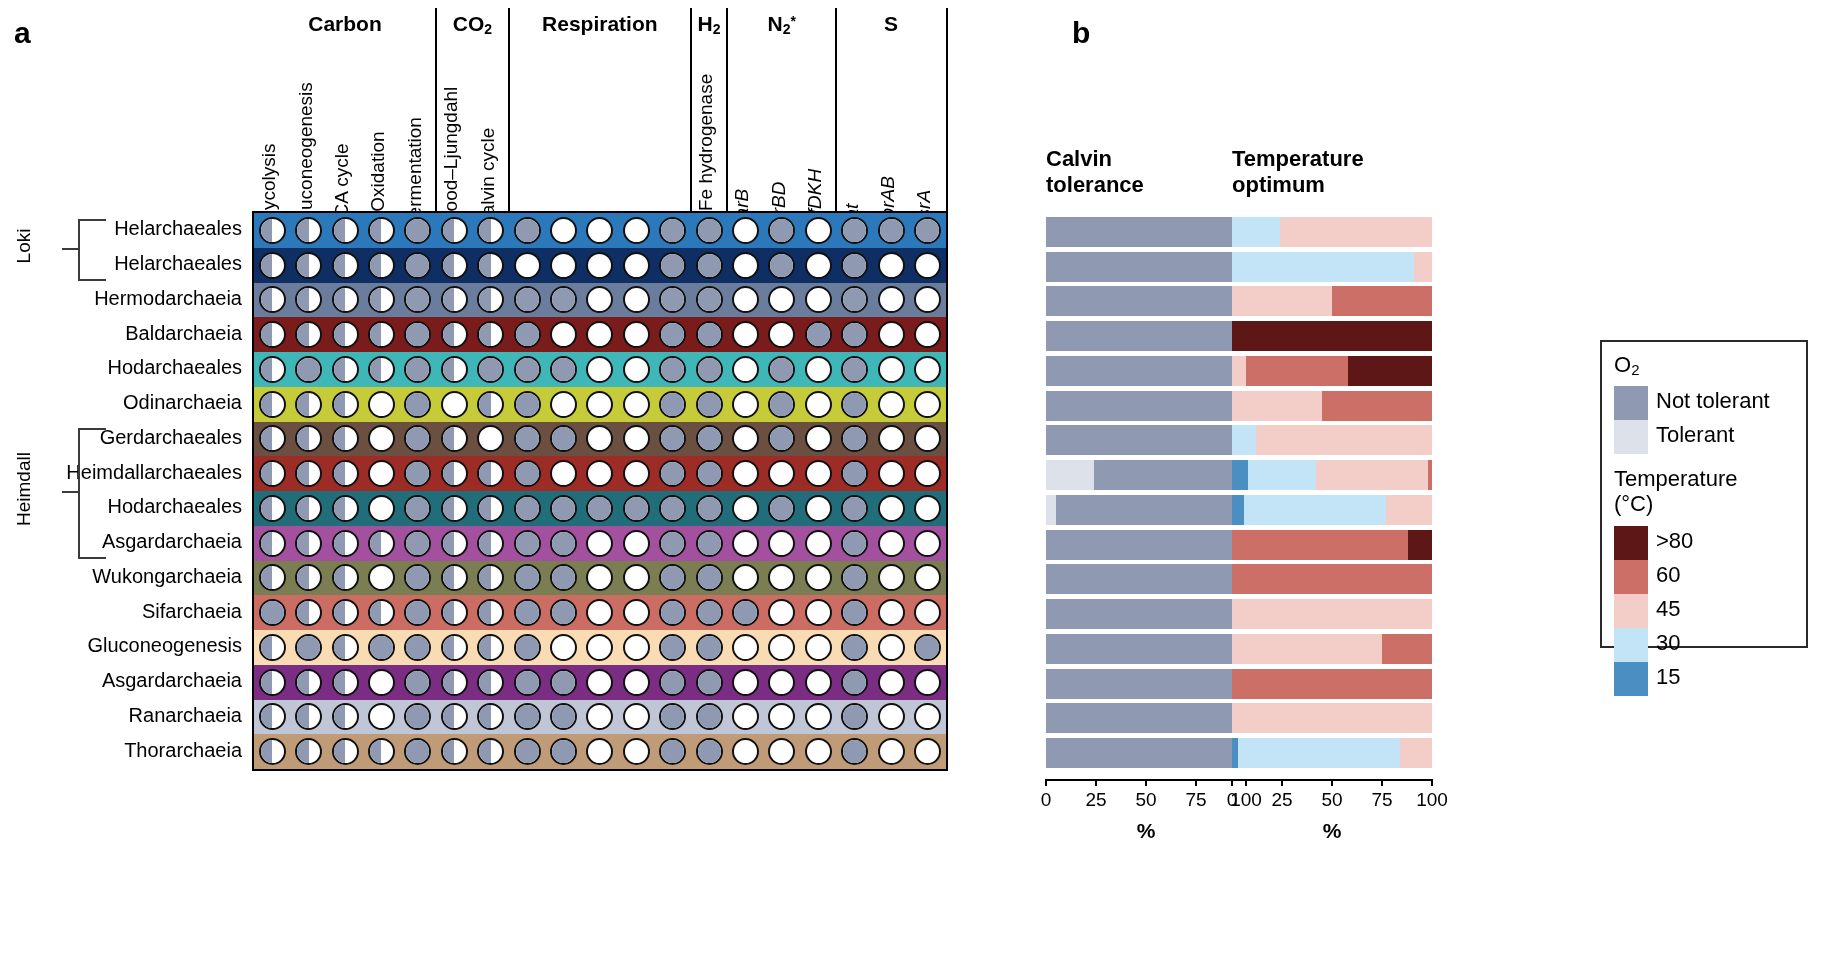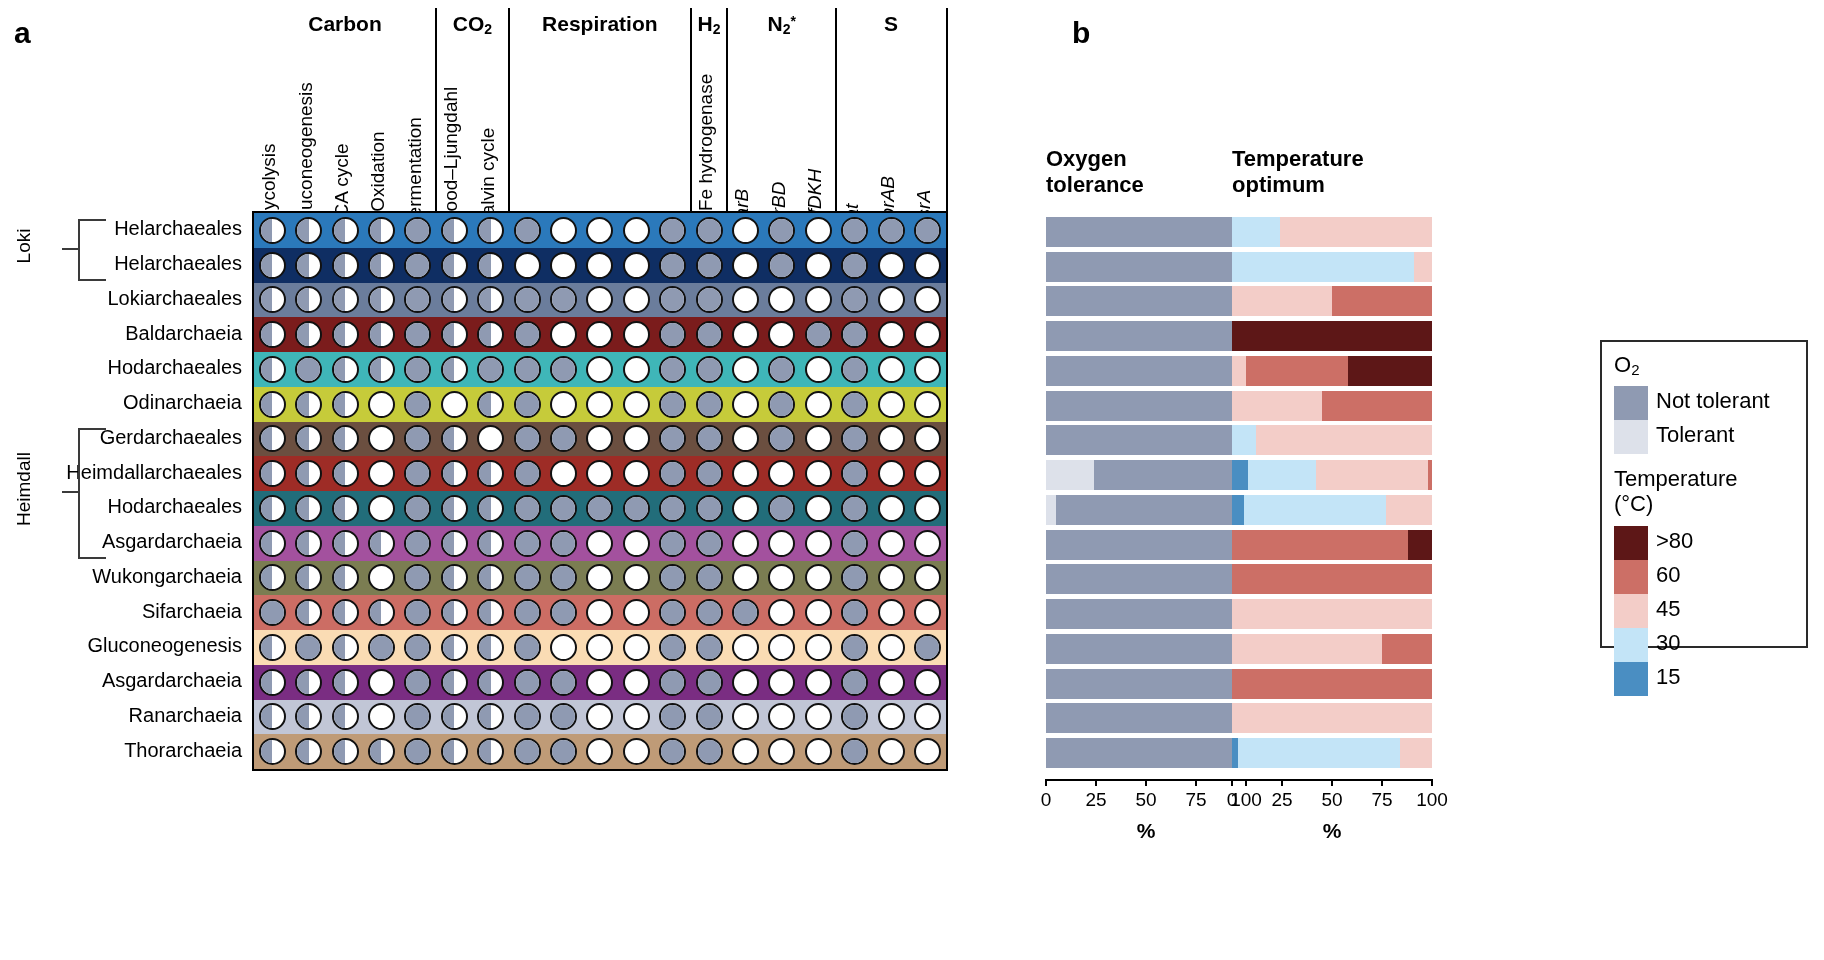--- a/index.html
+++ b/index.html
@@ -204,21 +204,21 @@
       <div class="cellcircle full" style="left:841.1px;top:251.625px;width:27px;height:27px;">
         <div class="half" style="background: rgb(143, 154, 178);"></div>
       </div>
       <div class="cellcircle none" style="left:877.5px;top:251.625px;width:27px;height:27px;">
         <div class="half" style="background: rgb(143, 154, 178);"></div>
       </div>
       <div class="cellcircle none" style="left:913.9px;top:251.625px;width:27px;height:27px;">
         <div class="half" style="background: rgb(143, 154, 178);"></div>
       </div>
       <div class="hm-row" style="top:282.5px;left:254px;width:691.6px;height:34.75px;background:#6b7d9c;"></div>
-      <div class="row-label" style="left:0px;top:286.875px;width:242px;">Lokiarchaeales</div>
+      <div class="row-label" style="left:0px;top:286.875px;width:242px;">Hermodarchaeia</div>
       <div class="cellcircle" style="left:258.7px;top:286.375px;width:27px;height:27px;">
         <div class="half" style="background: rgb(143, 154, 178);"></div>
       </div>
       <div class="cellcircle" style="left:295.09999999999997px;top:286.375px;width:27px;height:27px;">
         <div class="half" style="background: rgb(143, 154, 178);"></div>
       </div>
       <div class="cellcircle" style="left:331.5px;top:286.375px;width:27px;height:27px;">
         <div class="half" style="background: rgb(143, 154, 178);"></div>
       </div>
       <div class="cellcircle" style="left:367.9px;top:286.375px;width:27px;height:27px;">
@@ -1041,21 +1041,21 @@
       <div class="clade-label" style="left:0px;top:234.75px;width:120px;text-align:center;margin-left:-36px;">Loki</div>
       <div class="bracket" style="left:78px;top:427.5px;width:26px;height:127px;"></div>
       <div class="bracket-stem" style="left:62px;top:491px;width:16px;"></div>
       <div class="clade-label" style="left:0px;top:478px;width:120px;text-align:center;margin-left:-36px;">Heimdall</div>
     </div>
 </div>
 
 <div id="panel-b">
   <div class="panel-letter" style="left:72px;top:18px;">b</div>
   <div id="b-dynamic">
-      <div class="b-title" style="left:46px;top:146px;width:240px;">Oxygen
+      <div class="b-title" style="left:46px;top:146px;width:240px;">Calvin
 tolerance</div>
       <div class="barrow" style="left:46px;top:216.875px;width:200px;">
         <div class="barseg" style="width: 200px; background: rgb(143, 154, 178);"></div>
       </div>
       <div class="barrow" style="left:46px;top:251.625px;width:200px;">
         <div class="barseg" style="width: 200px; background: rgb(143, 154, 178);"></div>
       </div>
       <div class="barrow" style="left:46px;top:286.375px;width:200px;">
         <div class="barseg" style="width: 200px; background: rgb(143, 154, 178);"></div>
       </div>

